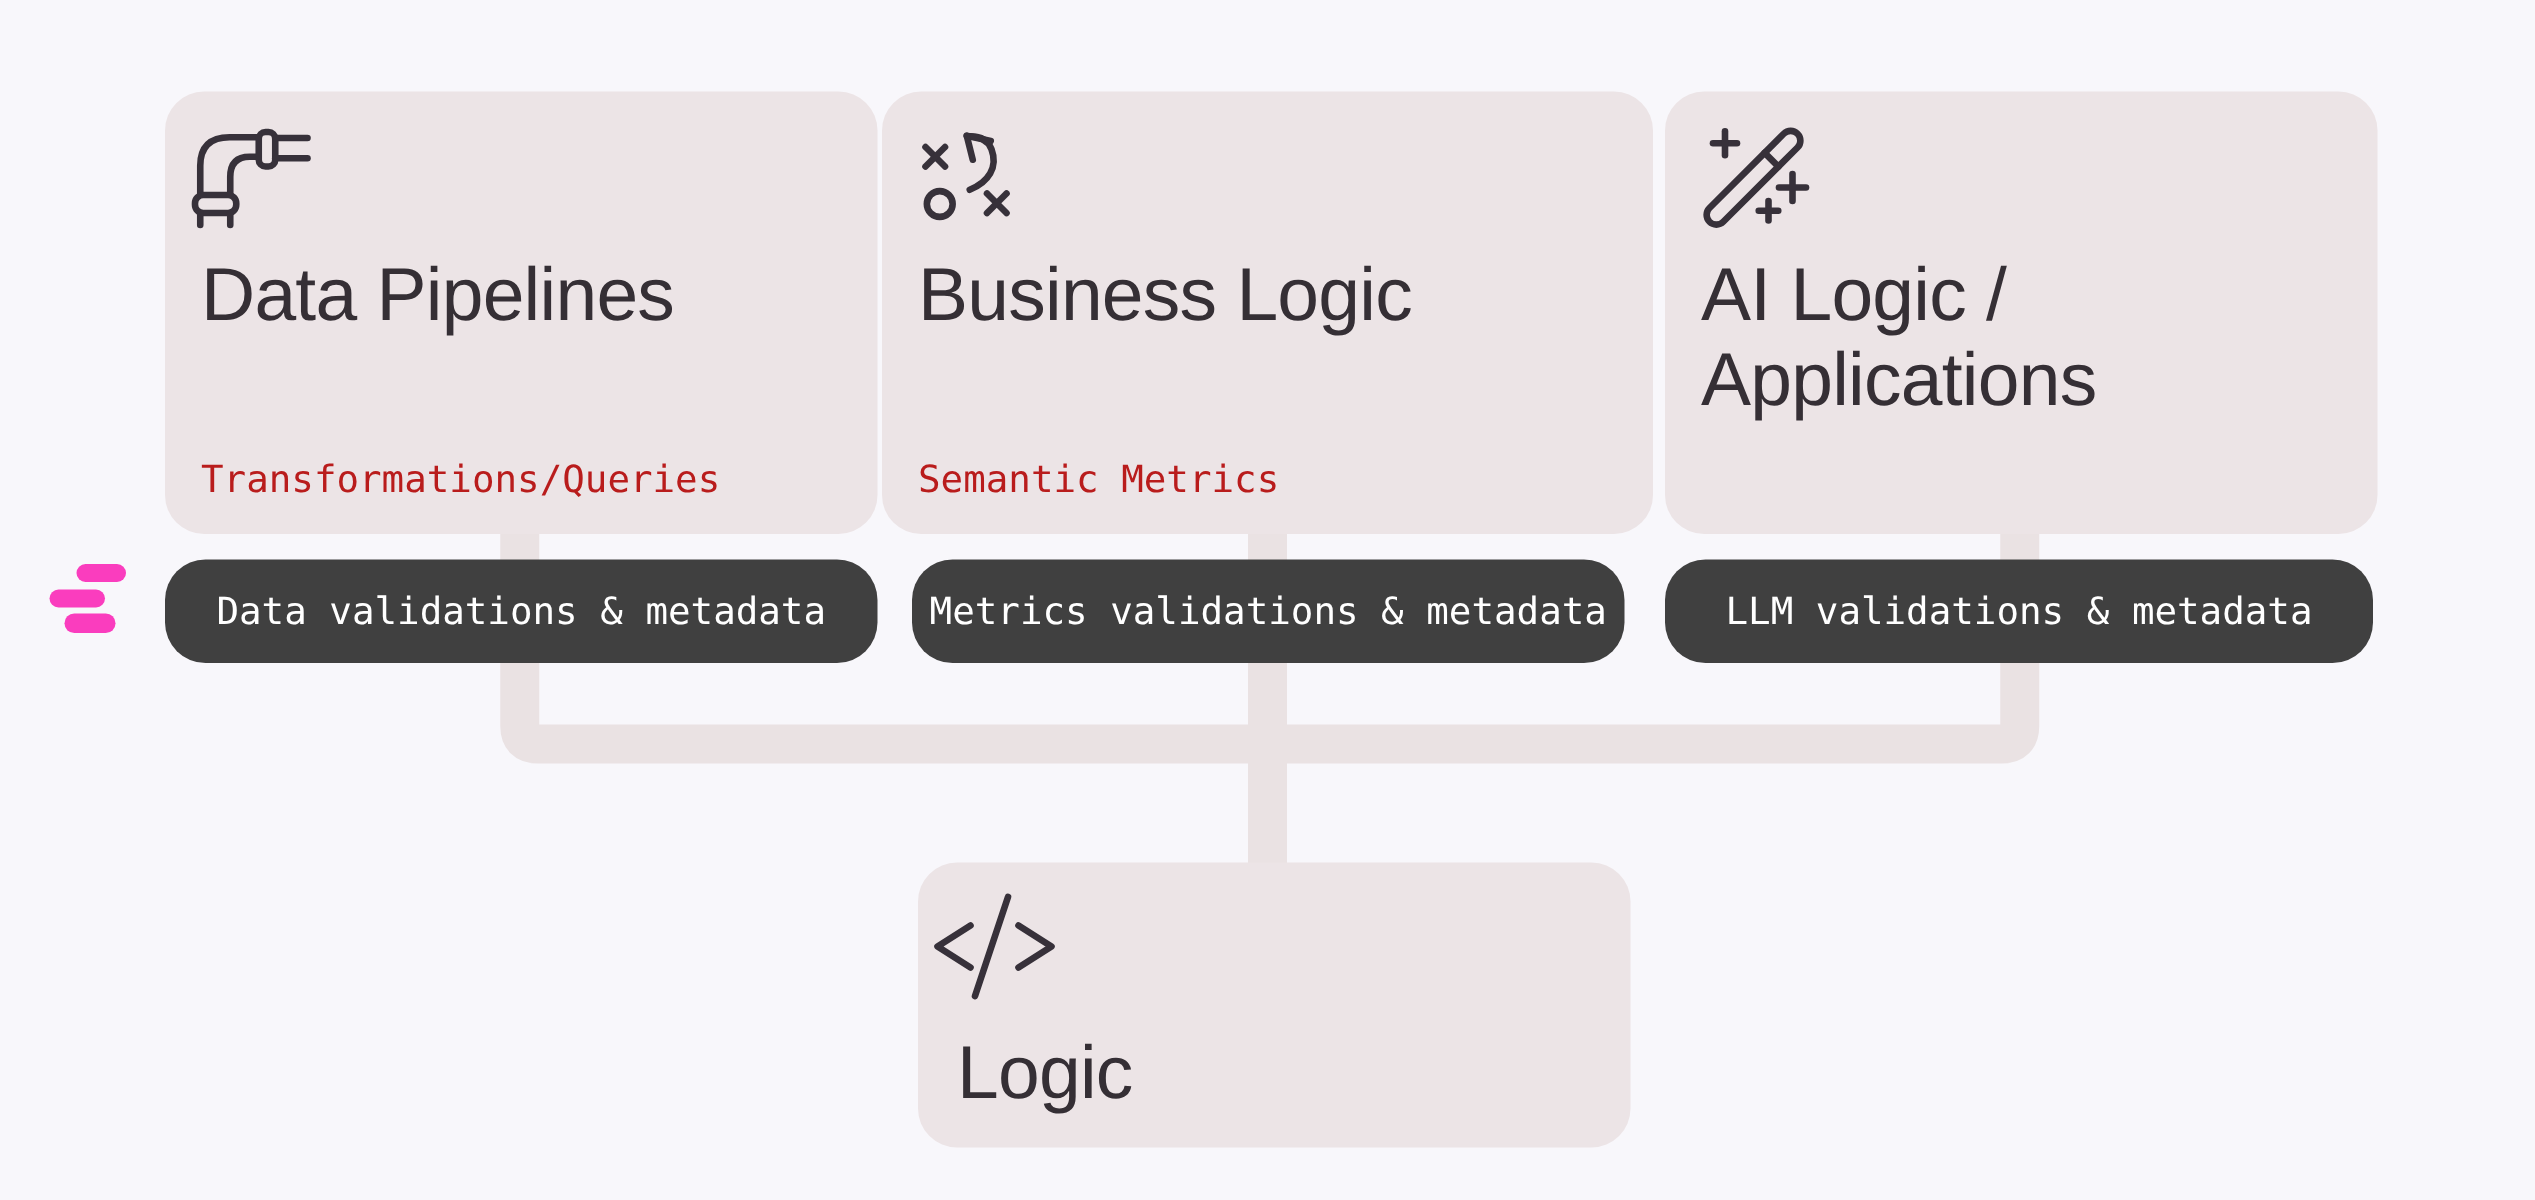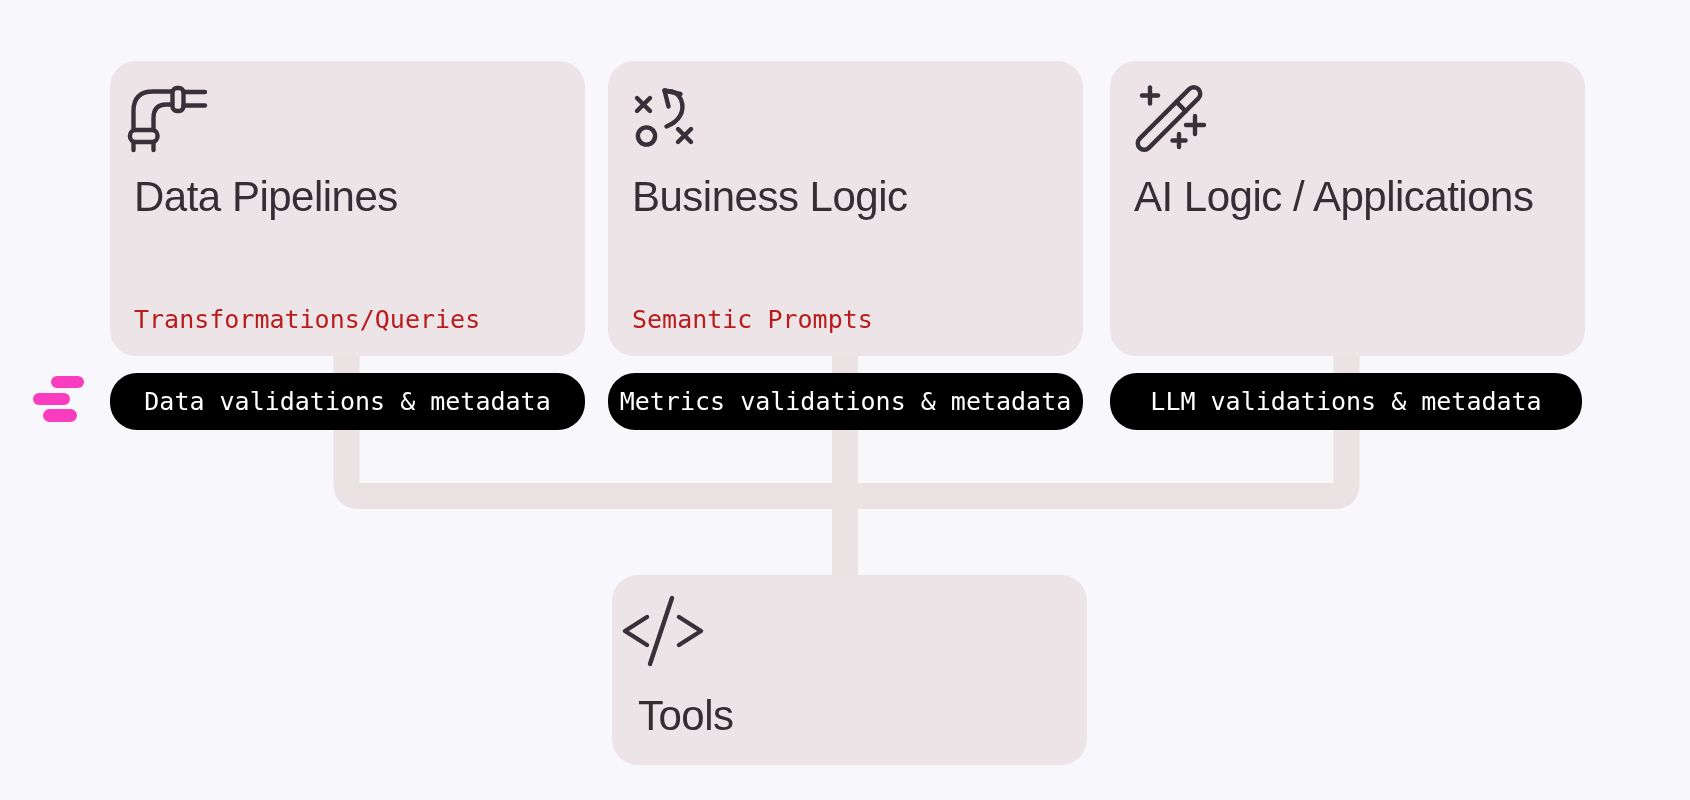--- a/index.html
+++ b/index.html
@@ -17,32 +17,32 @@
   .card{
     position:absolute;top:61px;width:475px;height:295px;
     background:#ECE4E6;border-radius:26px;z-index:2;
   }
   .card-icon{position:absolute;overflow:visible;}
   .card-icon path,.card-icon rect,.card-icon circle,.card-icon line{
     fill:none;stroke:#37313A;stroke-width:4.4;stroke-linecap:round;stroke-linejoin:round;
   }
   .card-title{
     position:absolute;left:24px;top:107px;width:430px;
-    font-size:42px;line-height:57px;letter-spacing:-0.5px;color:#352F35;
+    font-size:50px;line-height:57px;letter-spacing:-0.5px;color:#352F35;
   }
   .card-subtitle{
     position:absolute;left:24px;bottom:22px;
     font-family:"DejaVu Sans Mono",monospace;
     font-size:25px;color:#b91c1c;white-space:nowrap;
   }
 
   
   .pill{
-    position:absolute;top:373px;height:57px;width:475px;border-radius:27px;
-    background:#000000;z-index:3;
+    position:absolute;top:373px;height:69px;width:475px;border-radius:27px;
+    background:#404040;z-index:3;
     display:flex;align-items:center;justify-content:center;
     font-family:"DejaVu Sans Mono",monospace;font-size:25px;color:#FFFFFF;
     white-space:nowrap;
   }
 
   
   .logo{position:absolute;left:33px;top:376px;width:55px;height:46px;z-index:3;}
   .logo .bar{position:absolute;height:12px;border-radius:7px;background:#FA3DBE;}
   .logo .bar1{left:18px;top:0;width:33px;}
   .logo .bar2{left:0;top:17px;width:37px;}
@@ -74,33 +74,33 @@
       <path d="M5.5 55 V63"></path>
       <path d="M25.5 55 V63"></path>
       <rect x="44.5" y="1" width="11" height="23" rx="4.5"></rect>
       <path d="M55.5 5 H77"></path>
       <path d="M55.5 18.5 H77"></path>
     </svg>
     <div class="card-title">Data Pipelines</div>
     <div class="card-subtitle">Transformations/Queries</div>
   </div>
 
-  <div class="card" style="left:608px;">
+  <div class="card" style="left:588px;padding-left:39px;">
     <svg class="card-icon" style="left:27px;top:25px;" width="64" height="64" viewBox="0 0 64 64">
       <path d="M2 12 L15 25"></path>
       <path d="M15 12 L2 25"></path>
       <circle cx="11.5" cy="50" r="8.6"></circle>
       <path d="M43 43 L56 56"></path>
       <path d="M56 43 L43 56"></path>
       <path d="M31.5 40.5 C44 35.5 50.5 25.5 46 13.5 C43.5 7 37.5 4.5 30 5"></path>
       <path d="M29.5 4.5 L45.5 8"></path>
       <path d="M29.5 4.5 L33.5 20.5"></path>
     </svg>
     <div class="card-title">Business Logic</div>
-    <div class="card-subtitle">Semantic Prompts</div>
+    <div class="card-subtitle">Semantic Metrics</div>
   </div>
 
   <div class="card" style="left:1110px;">
     <svg class="card-icon" style="left:26px;top:25px;" width="72" height="68" viewBox="0 0 72 68">
       <g transform="translate(33,32.5) rotate(45)">
         <rect x="-6.5" y="-41.5" width="13" height="83" rx="6.5"></rect>
         <line x1="-6.5" y1="-17" x2="6.5" y2="-17"></line>
       </g>
       <path d="M6 9.5 H22"></path>
       <path d="M14 1.5 V17.5"></path>
@@ -127,16 +127,16 @@
     <div class="bar bar2"></div>
     <div class="bar bar3"></div>
   </div>
 
   <div class="bottom-card">
     <svg class="card-icon" width="88" height="72" viewBox="0 0 88 72">
       <path d="M27 22 L5 36 L27 50"></path>
       <path d="M52 3 L30 69"></path>
       <path d="M59 22 L81 36 L59 50"></path>
     </svg>
-    <div class="card-title">Tools</div>
+    <div class="card-title">Logic</div>
   </div>
 
 </div>
 
 </body></html>

